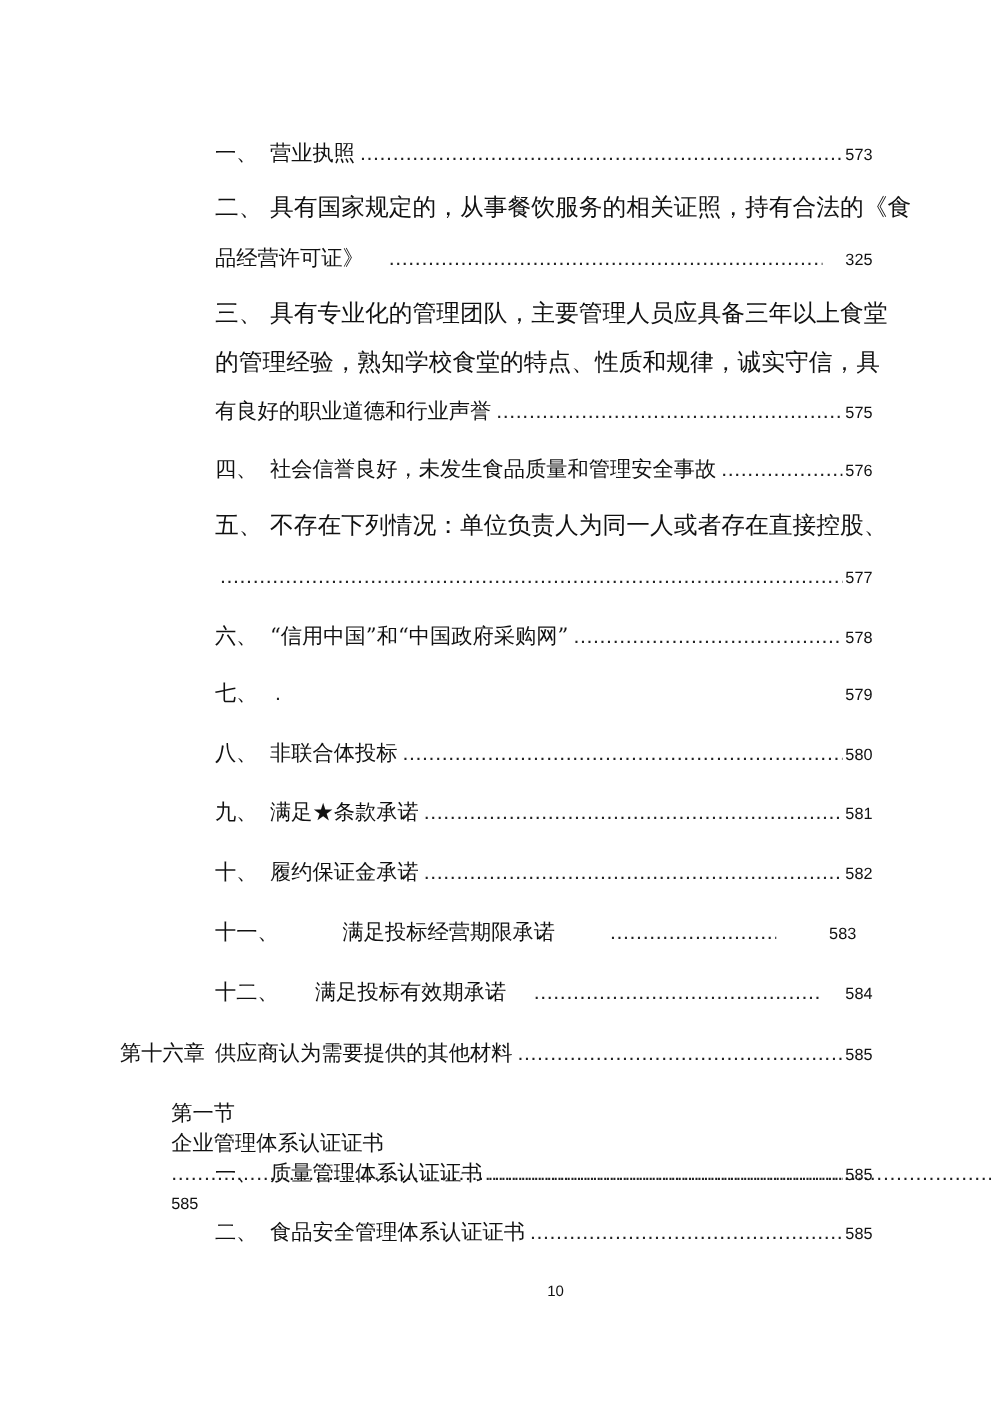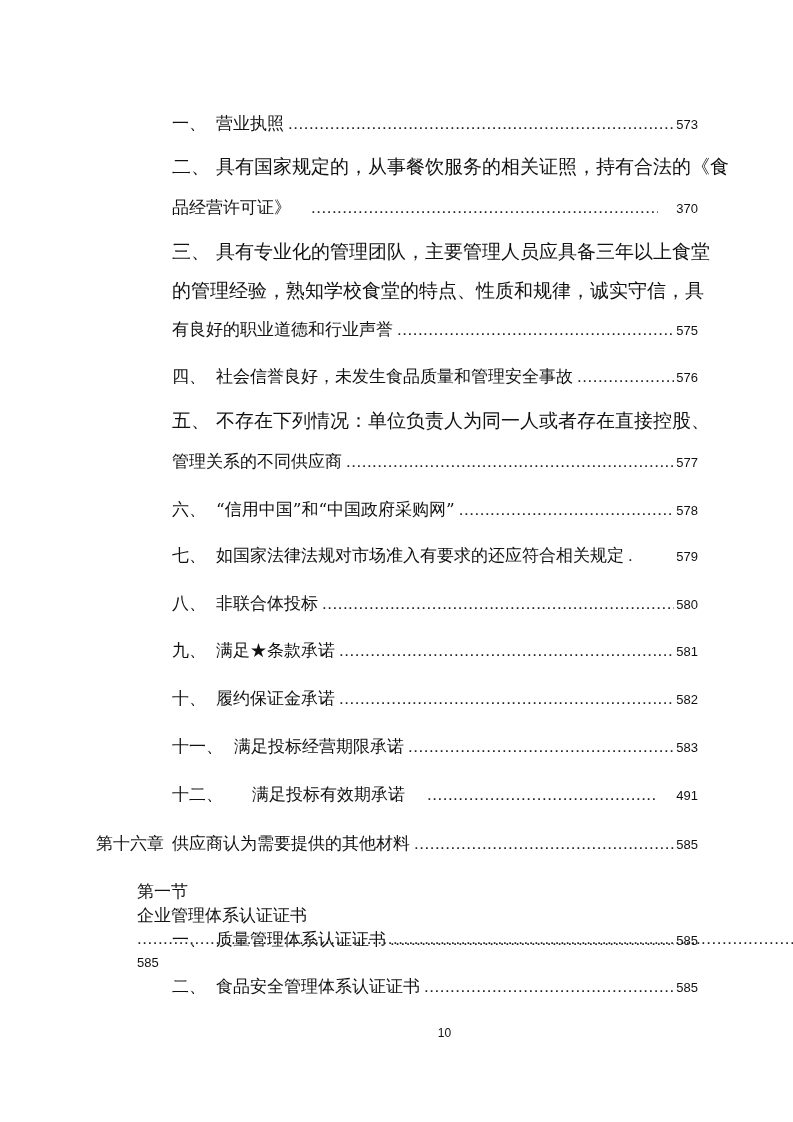--- a/index.html
+++ b/index.html
@@ -25,21 +25,21 @@
   <span class="dots"></span>
   <span class="page">573</span>
 </div>
 
 <div class="cont" style="top:154px; left:172px;">
   <span style="display:inline-block;width:44px;">二、</span><span>具有国家规定的，从事餐饮服务的相关证照，持有合法的《食</span>
 </div>
 <div class="row" style="top:195px; left:172px; right:95px;gap:16px;">
   <span class="title">品经营许可证》</span>
   <span class="dots"></span>
-  <span class="page">370</span>
+  <span class="page">325</span>
 </div>
 
 <div class="cont" style="top:239px; left:172px;">
   <span style="display:inline-block;width:44px;">三、</span><span>具有专业化的管理团队，主要管理人员应具备三年以上食堂</span>
 </div>
 <div class="cont" style="top:278px; left:172px;">
   <span>的管理经验，熟知学校食堂的特点、性质和规律，诚实守信，具</span>
 </div>
 <div class="row" style="top:317px; left:172px; right:95px;">
   <span class="title">有良好的职业道德和行业声誉</span>
@@ -51,35 +51,33 @@
   <span class="num" style="width:44px;">四、</span>
   <span class="title">社会信誉良好，未发生食品质量和管理安全事故</span>
   <span class="dots"></span>
   <span class="page">576</span>
 </div>
 
 <div class="cont" style="top:408px; left:172px;">
   <span style="display:inline-block;width:44px;">五、</span><span>不存在下列情况：单位负责人为同一人或者存在直接控股、</span>
 </div>
 <div class="row" style="top:449px; left:172px; right:95px;">
-  <span class="title">管理关系的不同供应商</span>
   <span class="dots"></span>
   <span class="page">577</span>
 </div>
 
 <div class="row" style="top:497px; left:172px; right:95px;">
   <span class="num" style="width:44px;">六、</span>
   <span class="title">“信用中国”和“中国政府采购网”</span>
   <span class="dots"></span>
   <span class="page">578</span>
 </div>
 
 <div class="row" style="top:543px; left:172px; right:95px;">
   <span class="num" style="width:44px;">七、</span>
-  <span class="title">如国家法律法规对市场准入有要求的还应符合相关规定</span>
   <span class="dots" style="flex:0 0 4px;"></span>
   <span class="page" style="margin-left:auto;">579</span>
 </div>
 
 <div class="row" style="top:591px; left:172px; right:95px;">
   <span class="num" style="width:44px;">八、</span>
   <span class="title">非联合体投标</span>
   <span class="dots"></span>
   <span class="page">580</span>
 </div>
@@ -91,32 +89,32 @@
   <span class="page">581</span>
 </div>
 
 <div class="row" style="top:686px; left:172px; right:95px;">
   <span class="num" style="width:44px;">十、</span>
   <span class="title">履约保证金承诺</span>
   <span class="dots"></span>
   <span class="page">582</span>
 </div>
 
-<div class="row" style="top:734px; left:172px; right:95px;">
+<div class="row" style="top:734px; left:172px; right:108px;gap:40px;">
   <span class="num" style="width:62px;">十一、</span>
   <span class="title">满足投标经营期限承诺</span>
   <span class="dots"></span>
   <span class="page">583</span>
 </div>
 
 <div class="row" style="top:782px; left:172px; right:95px;gap:18px;">
   <span class="num" style="width:62px;">十二、</span>
   <span class="title">满足投标有效期承诺</span>
   <span class="dots"></span>
-  <span class="page">491</span>
+  <span class="page">584</span>
 </div>
 
 <div class="row" style="top:831px; left:96px; right:95px;justify-content:space-between;">
   <span class="num" style="margin-right:8px;">第十六章</span>
   <span class="title">供应商认为需要提供的其他材料</span>
   <span class="dots"></span>
   <span class="page">585</span>
 </div>
 
 <div class="row" style="top:879px; left:133px; right:95px;flex-direction:column;">

